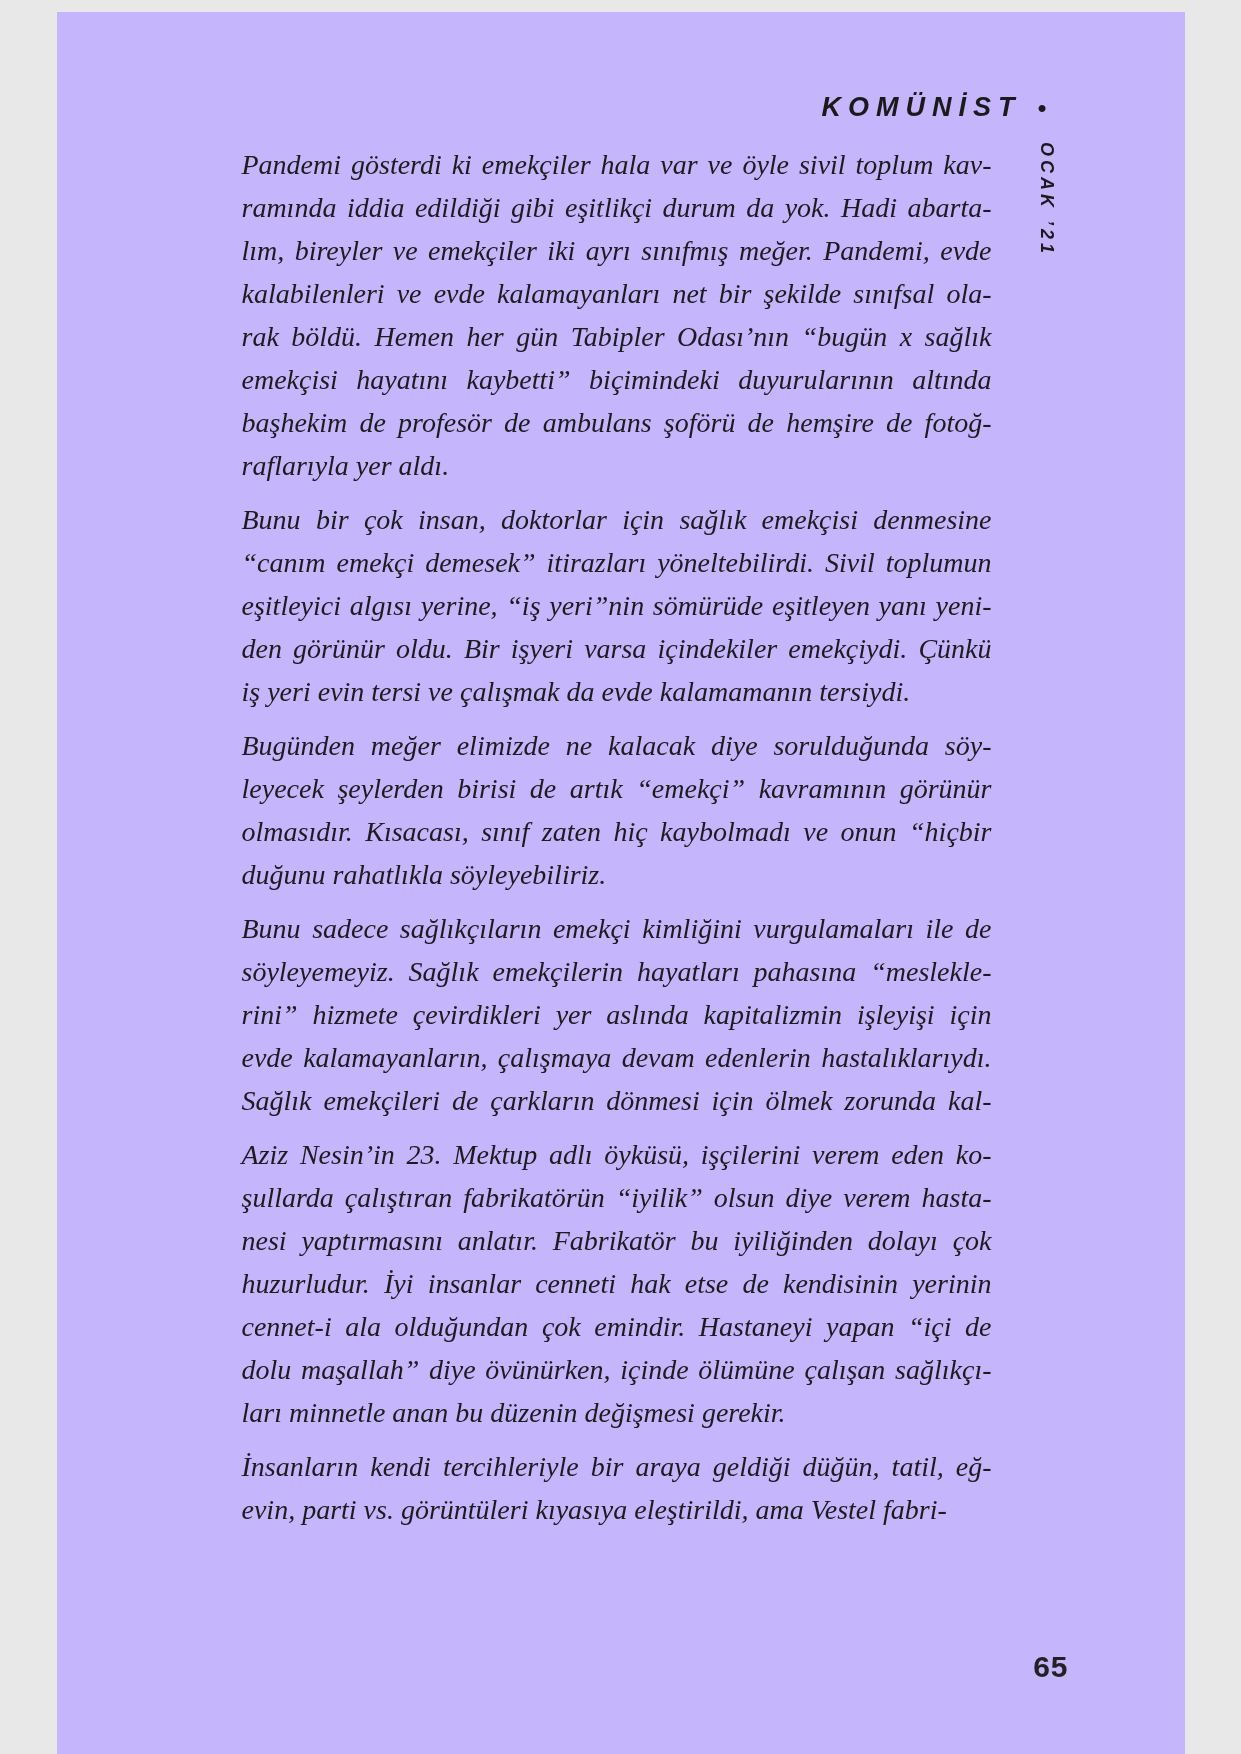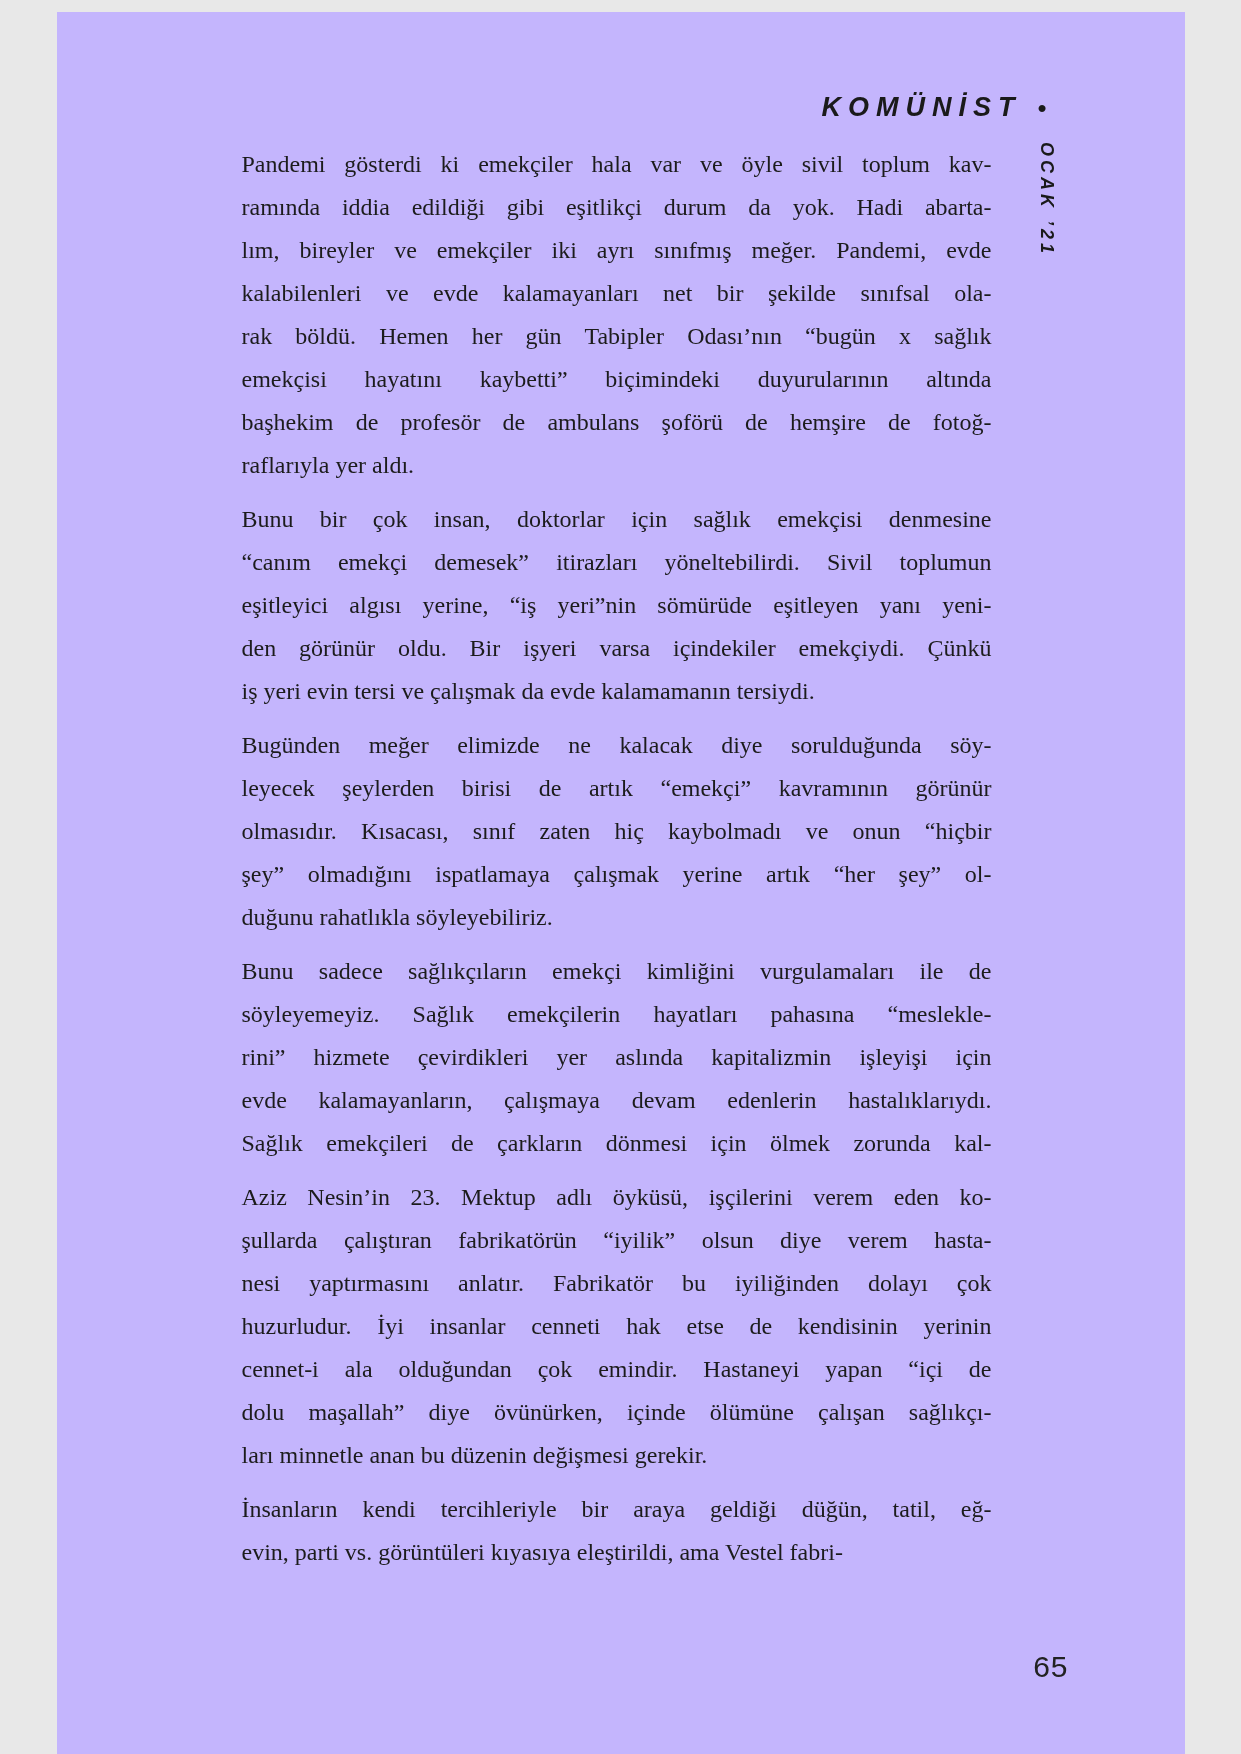--- a/index.html
+++ b/index.html
@@ -60,39 +60,40 @@
   
   .article-body {
     position: absolute;
     left: 185px;
     top: 131px;
     width: 750px;
     color: #1c1c1c;
   }
   .paragraph {
     margin: 0 0 11px 0;
-    font-size: 24px;
+    font-size: 28px;
     line-height: 43px;
+    font-style: italic;
   }
   .line {
     text-align: justify;
     text-align-last: justify;
     white-space: normal;
   }
   .line.last {
     text-align-last: left;
   }
 
   
   .page-number {
     position: absolute;
     right: 116px;
     top: 1638px;
     font-family: "Liberation Sans", sans-serif;
-    font-weight: normal;
+    font-weight: bold;
     font-size: 30px;
     color: #222222;
     letter-spacing: 1px;
   }
 </style>
 </head>
 <body>
 
 <div class="page">
 
@@ -118,21 +119,20 @@
         <div class="line">Bunu bir çok insan, doktorlar için sağlık emekçisi denmesine</div>
         <div class="line">“canım emekçi demesek” itirazları yöneltebilirdi. Sivil toplumun</div>
         <div class="line">eşitleyici algısı yerine, “iş yeri”nin sömürüde eşitleyen yanı yeni-</div>
         <div class="line">den görünür oldu. Bir işyeri varsa içindekiler emekçiydi. Çünkü</div>
         <div class="line last">iş yeri evin tersi ve çalışmak da evde kalamamanın tersiydi.</div>
       </div>
       <div class="paragraph">
         <div class="line">Bugünden meğer elimizde ne kalacak diye sorulduğunda söy-</div>
         <div class="line">leyecek şeylerden birisi de artık “emekçi” kavramının görünür</div>
         <div class="line">olmasıdır. Kısacası, sınıf zaten hiç kaybolmadı ve onun “hiçbir</div>
-        <div class="line">şey” olmadığını ispatlamaya çalışmak yerine artık “her şey” ol-</div>
         <div class="line last">duğunu rahatlıkla söyleyebiliriz.</div>
       </div>
       <div class="paragraph">
         <div class="line">Bunu sadece sağlıkçıların emekçi kimliğini vurgulamaları ile de</div>
         <div class="line">söyleyemeyiz. Sağlık emekçilerin hayatları pahasına “meslekle-</div>
         <div class="line">rini” hizmete çevirdikleri yer aslında kapitalizmin işleyişi için</div>
         <div class="line">evde kalamayanların, çalışmaya devam edenlerin hastalıklarıydı.</div>
         <div class="line">Sağlık emekçileri de çarkların dönmesi için ölmek zorunda kal-</div>
       </div>
       <div class="paragraph">

